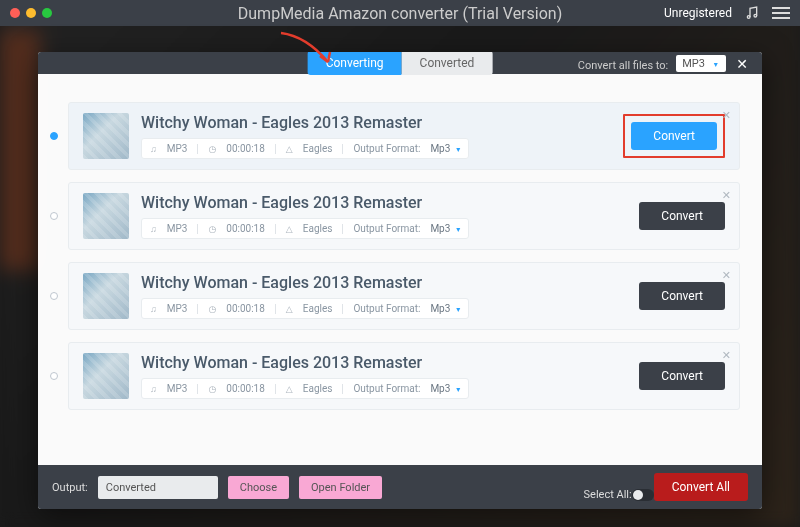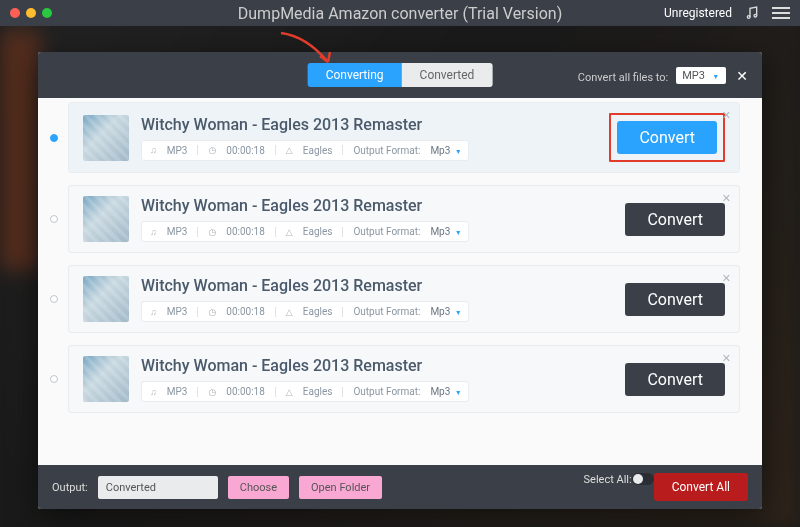--- a/index.html
+++ b/index.html
@@ -19,21 +19,21 @@
     .titlebar-title { position:absolute; left:50%; transform:translateX(-50%); color:#ccc; font-size:16px; }
     .titlebar-right { margin-left:auto; display:flex; align-items:center; gap:12px; }
     .unregistered { color:#ffffff; font-size:12px; }
     .tb-icon { width:16px; height:16px; color:#ddd; }
     .hamburger { width:18px; display:flex; flex-direction:column; gap:3px; }
     .hamburger span { height:2px; background:#ddd; }
 
     
     .panel { position:absolute; left:38px; right:38px; top:52px; bottom:18px; background:rgba(255,255,255,0.98); border-radius:3px; overflow:hidden; z-index:3; box-shadow:0 8px 30px rgba(0,0,0,0.5); }
     
-    .header { height:46px; background:#3b4048; display:flex; align-items:center; padding:0 12px; position:relative; }
+    .header { height:22px; background:#3b4048; display:flex; align-items:center; padding:0 12px; position:relative; }
     .tabs { position:absolute; left:50%; transform:translateX(-50%); display:flex; }
     .tab { padding:5px 18px; font-size:12px; color:#666; background:#e9ebed; cursor:pointer; }
     .tab.active { background:#2aa3ff; color:#fff; }
     .tab:first-child { border-radius:3px 0 0 3px; }
     .tab:last-child  { border-radius:0 3px 3px 0; }
     .header-right { margin-left:auto; display:flex; align-items:flex-end; gap:8px; color:#ccc; font-size:11px; }
     .fmt-select { background:#fff; border:none; padding:2px 6px; font-size:11px; border-radius:2px; color:#555; min-width:50px; }
     .close-x { color:#fff; font-size:14px; padding:0 2px; cursor:pointer; }
 
     
@@ -46,30 +46,30 @@
     .thumb { width:46px; height:46px; background:linear-gradient(135deg,#7aa8c4 0%, #c8d8e0 40%, #a0b8c8 100%); border-radius:2px; flex-shrink:0; position:relative; overflow:hidden; }
     .thumb::after{content:"";position:absolute;inset:0;background:repeating-linear-gradient(45deg,rgba(255,255,255,0.15) 0 4px,transparent 4px 8px);}
     .meta { flex:1; }
     .title { font-size:16px; color:#4a5a6a; font-weight:500; margin-bottom:6px; }
     .details { display:flex; align-items:center; gap:10px; background:#fff; border:1px solid #e8ecef; border-radius:3px; padding:4px 8px; font-size:10px; color:#8a96a2; width:fit-content; }
     .details .sep { width:1px; height:10px; background:#e0e4e8; }
     .of-label { color:#8a96a2; }
     .of-value { color:#6a7682; }
     .chev { color:#2aa3ff; font-size:8px; margin-left:6px; }
     .row-close { position:absolute; top:6px; right:8px; color:#b0b8c0; font-size:11px; cursor:pointer; }
-    .convert-btn { padding:7px 22px; font-size:16px; color:#fff; background:#3b4048; border:none; border-radius:3px; cursor:pointer; flex-shrink:0; margin-left:10px;}
+    .convert-btn { padding:7px 22px; font-size:12px; color:#fff; background:#3b4048; border:none; border-radius:3px; cursor:pointer; flex-shrink:0; margin-left:10px;}
     .convert-btn.primary { background:#2aa3ff; }
     .red-box { border:2px solid #e23c2c; padding:6px; border-radius:1px; }
 
     
     .footer { position:absolute; bottom:0; left:0; right:0; height:44px; background:#3b4048; display:flex; align-items:center; padding:0 14px; gap:10px; }
     .footer-label { color:#ddd; font-size:11px; }
     .footer-input { background:#e9ebed; border:none; border-radius:2px; padding:5px 8px; font-size:11px; color:#555; width:120px; }
     .footer-btn { background:#f9a8d4; border:none; border-radius:2px; padding:5px 12px; font-size:11px; color:#555; cursor:pointer; }
-    .footer-right { margin-left:auto; display:flex; align-items:flex-start; }
+    .footer-right { margin-left:auto; display:flex; align-items:flex-end; }
     .toggle { width:22px; height:12px; background:#2a2e34; border-radius:6px; position:relative; }
     .toggle::after{content:"";position:absolute;left:1px;top:1px;width:10px;height:10px;border-radius:50%;background:#e9ebed;}
     .convert-all { background:#b91c1c; color:#fff; border:none; padding:7px 18px; font-size:12px; border-radius:3px; cursor:pointer; }
 
     
     .arrow { position:absolute; left:276px; top:28px; z-index:5; pointer-events:none; }
     
     .mini-icon { font-size:9px; opacity:0.7; }
   </style>
 </head>

